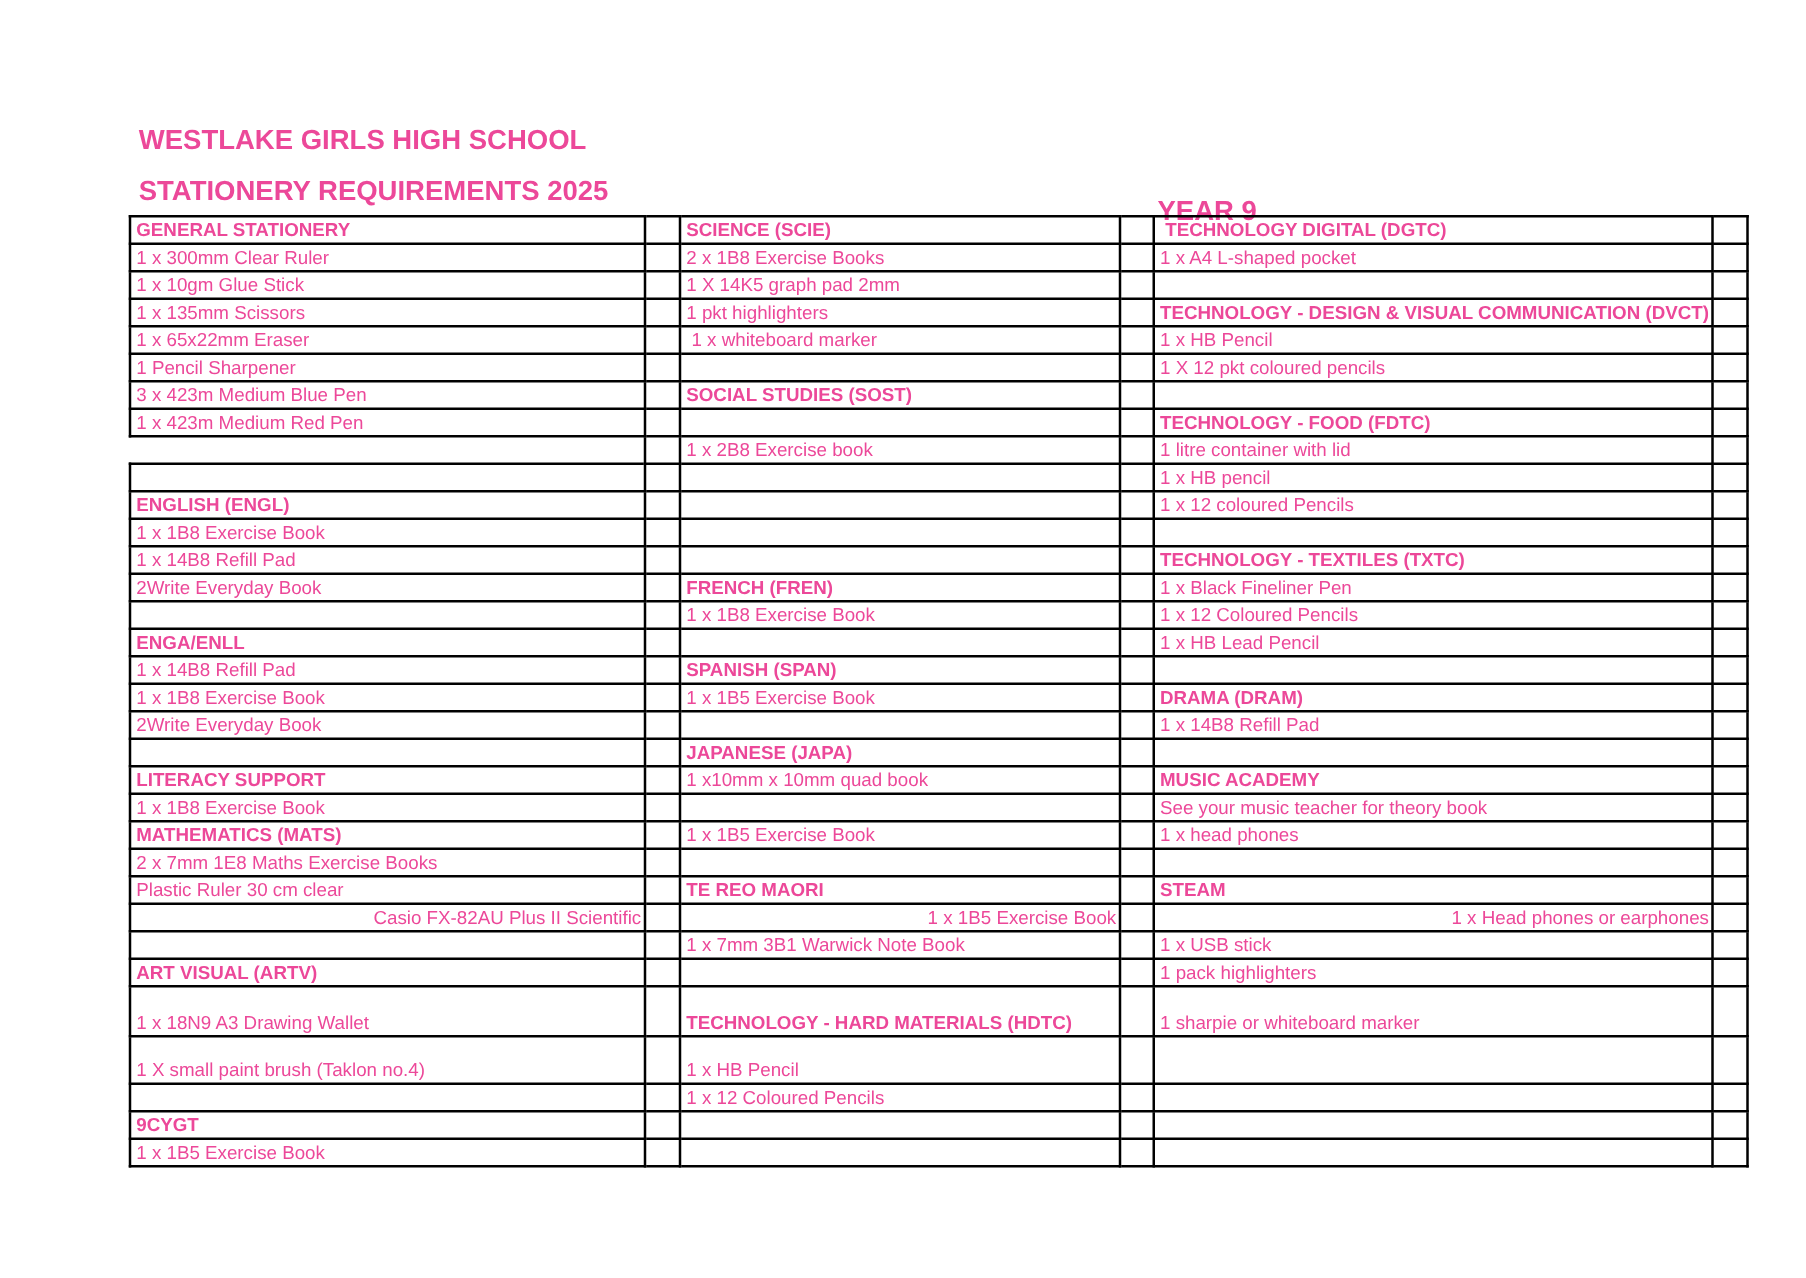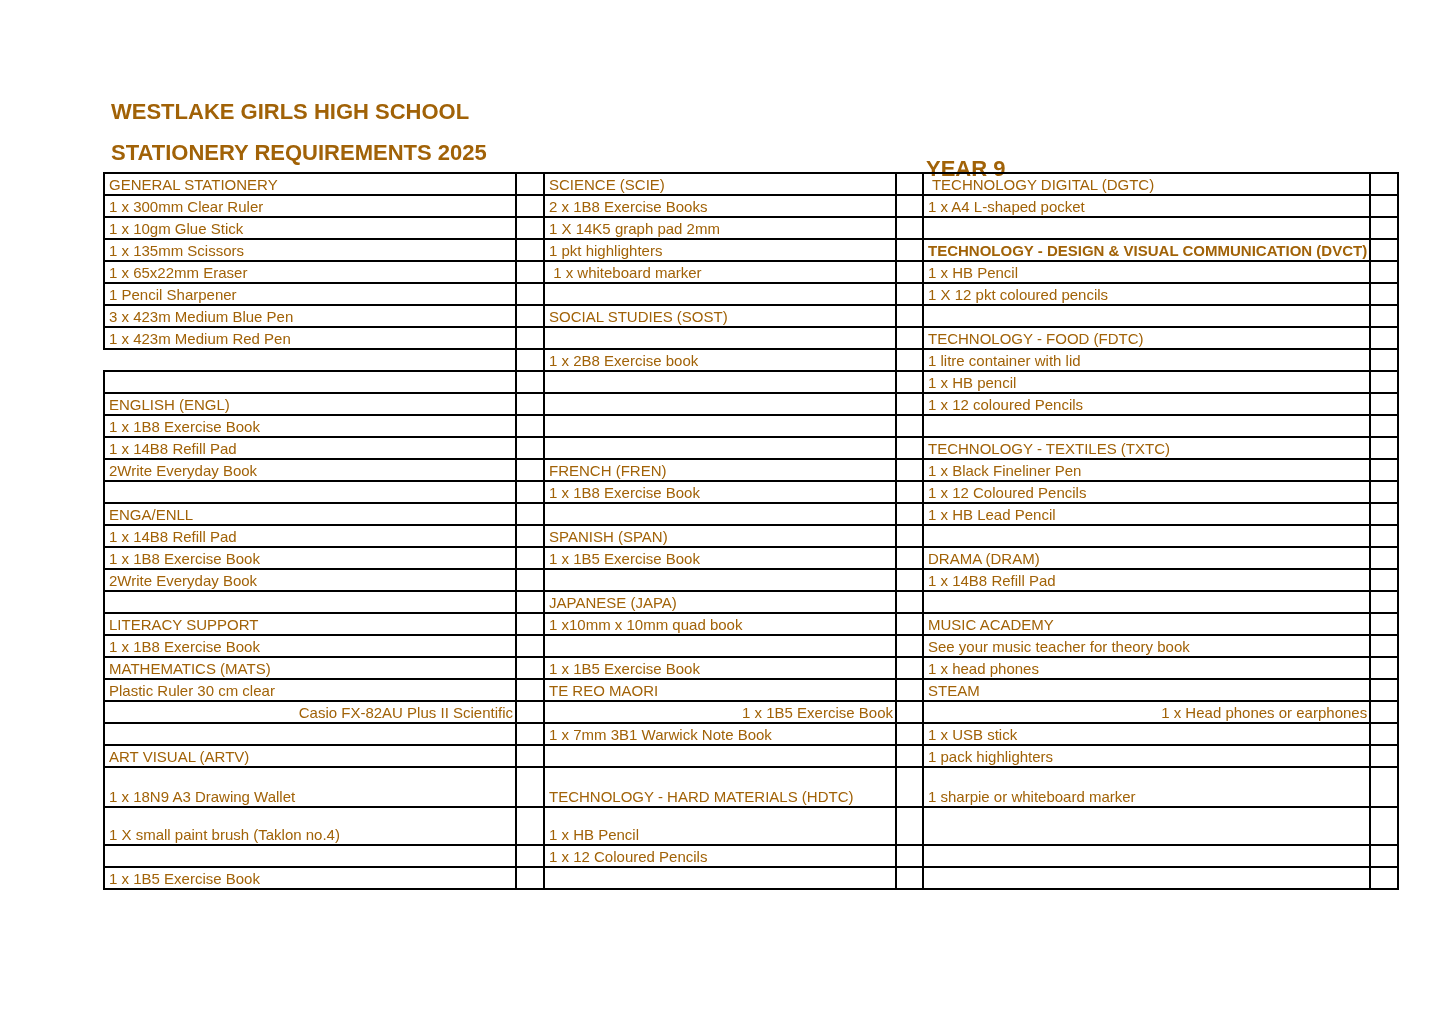--- a/index.html
+++ b/index.html
@@ -2,21 +2,21 @@
 <html><head>
 <meta charset="utf-8">
 <style>
   html, body { margin: 0; padding: 0; background: #ffffff; }
   .sheet {
     position: relative;
     width: 1445px;
     height: 1022px;
     background: #ffffff;
     font-family: "Liberation Sans", sans-serif;
-    color: #a16207;
+    color: #ec4899;
     overflow: hidden;
   }
   .title {
     position: absolute;
     font-weight: bold;
     font-size: 22px;
     line-height: 1;
     white-space: pre;
     letter-spacing: 0px;
   }
@@ -36,21 +36,21 @@
     box-sizing: border-box;
     padding: 0 2px 2px 4px;
     font-size: 15px;
     line-height: 1;
     vertical-align: bottom;
     white-space: pre;
     overflow: hidden;
   }
   td.b  { border: 2px solid #000; }
   td.nb { border: none; }
-  td.h  { font-weight: normal; }
+  td.h  { font-weight: bold; }
   td.hs { font-weight: bold; font-size: 11.5px; padding-bottom: 4px; }
 </style>
 </head>
 <body>
 
 <div class="sheet">
   <div class="title" id="school-title">WESTLAKE GIRLS HIGH SCHOOL</div>
   <div class="title" id="doc-title">STATIONERY REQUIREMENTS 2025</div>
   <div class="title" id="year-title">YEAR 9</div>
 
@@ -242,20 +242,28 @@
         </tr>
         <tr style="height: 22px;">
           <td class="b h">MATHEMATICS (MATS)</td>
           <td class="b"></td>
           <td class="b">1 x 1B5 Exercise Book</td>
           <td class="b"></td>
           <td class="b">1 x head phones</td>
           <td class="b"></td>
         </tr>
         <tr style="height: 22px;">
+          <td class="b">2 x 7mm 1E8 Maths Exercise Books</td>
+          <td class="b"></td>
+          <td class="b"></td>
+          <td class="b"></td>
+          <td class="b"></td>
+          <td class="b"></td>
+        </tr>
+        <tr style="height: 22px;">
           <td class="b">Plastic Ruler 30 cm clear</td>
           <td class="b"></td>
           <td class="b h">TE REO MAORI</td>
           <td class="b"></td>
           <td class="b h">STEAM</td>
           <td class="b"></td>
         </tr>
         <tr style="height: 22px; text-align: right;">
           <td class="b">Casio FX-82AU Plus II Scientific</td>
           <td class="b"></td>
@@ -293,20 +301,28 @@
           <td class="b"></td>
           <td class="b">1 x HB Pencil</td>
           <td class="b"></td>
           <td class="b"></td>
           <td class="b"></td>
         </tr>
         <tr style="height: 22px;">
           <td class="b"></td>
           <td class="b"></td>
           <td class="b">1 x 12 Coloured Pencils</td>
+          <td class="b"></td>
+          <td class="b"></td>
+          <td class="b"></td>
+        </tr>
+        <tr style="height: 22px;">
+          <td class="b h">9CYGT</td>
+          <td class="b"></td>
+          <td class="b"></td>
           <td class="b"></td>
           <td class="b"></td>
           <td class="b"></td>
         </tr>
         <tr style="height: 22px;">
           <td class="b">1 x 1B5 Exercise Book</td>
           <td class="b"></td>
           <td class="b"></td>
           <td class="b"></td>
           <td class="b"></td>

